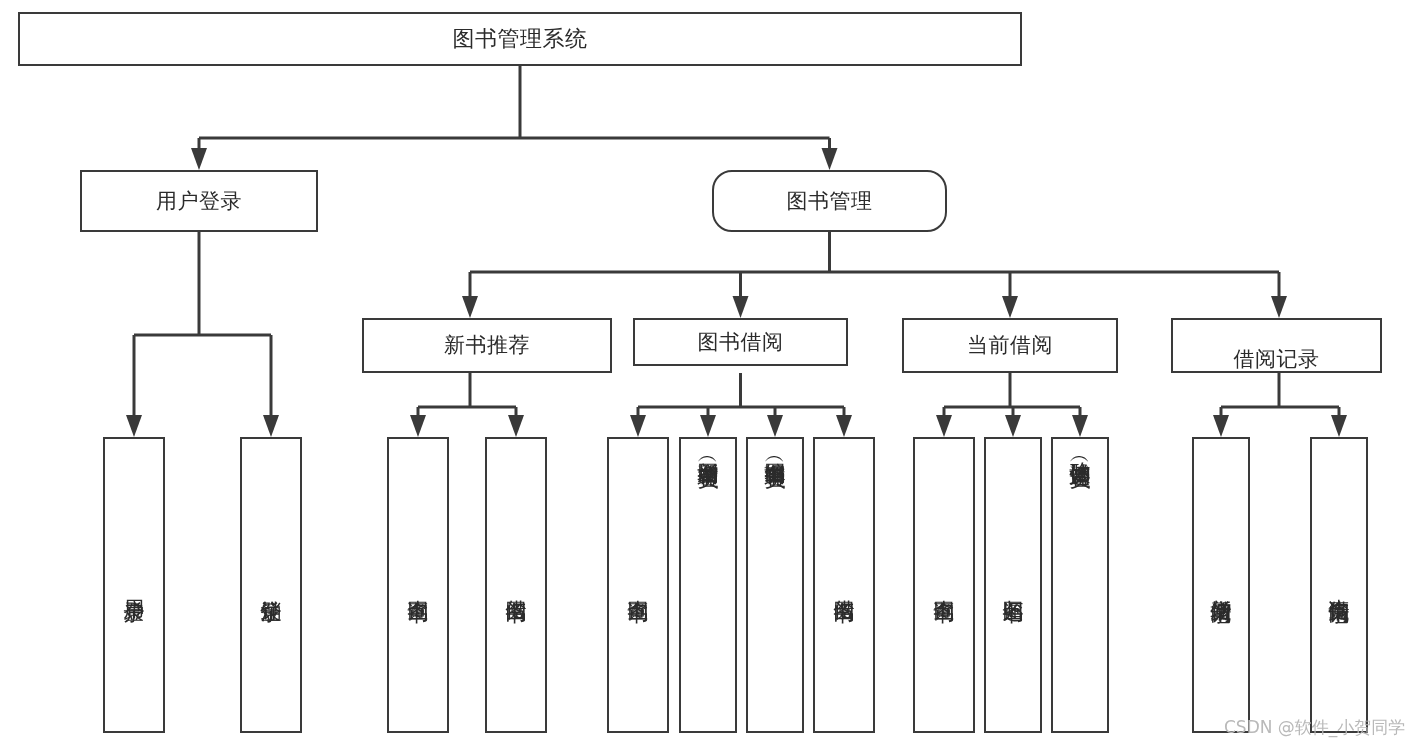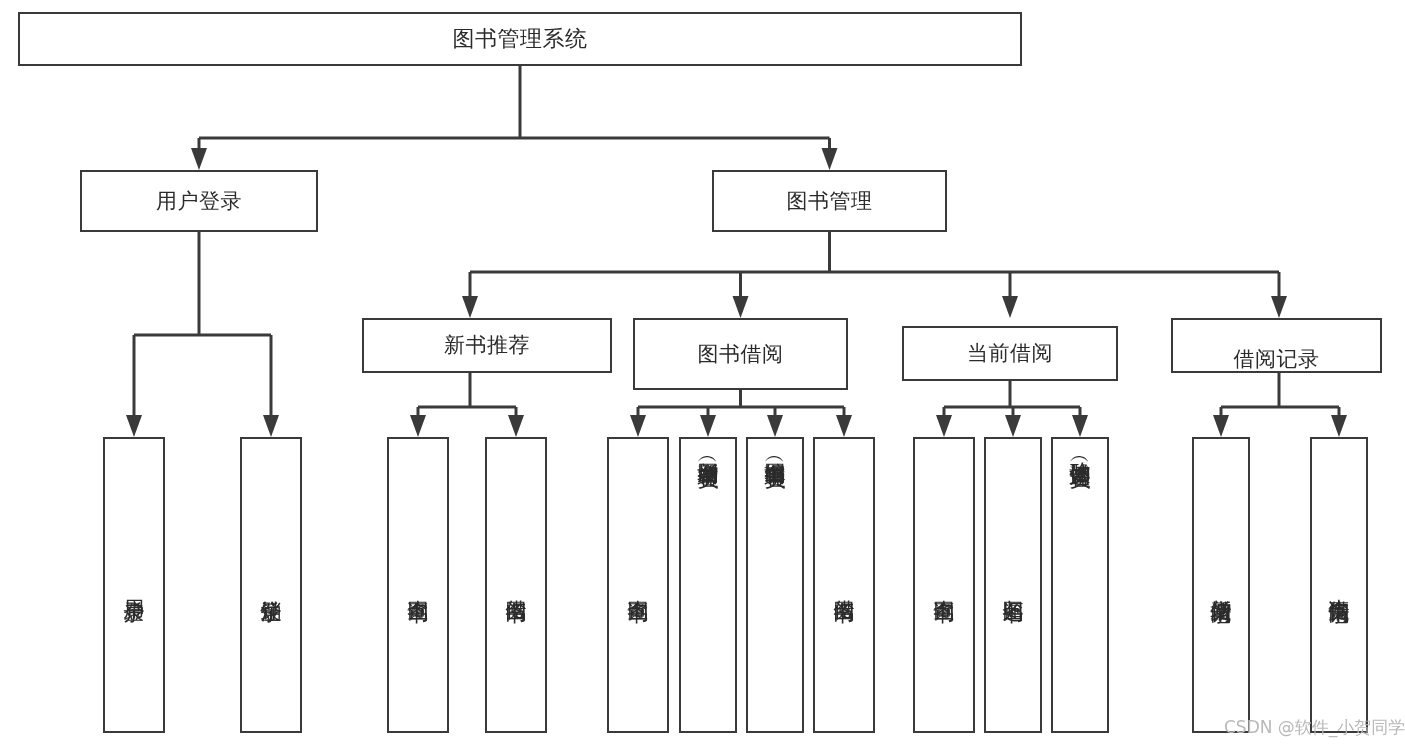--- a/index.html
+++ b/index.html
@@ -136,30 +136,30 @@
       <line x1="1339" y1="407" x2="1339" y2="417" stroke="#3a3a3a" stroke-width="3"></line>
       <polygon points="1331,415 1347,415 1339,437" fill="#3a3a3a"></polygon>
     </svg>
   <div id="nodes">
       <div class="node horiz root" style="left: 18px; top: 12px; width: 1004px; height: 54px;">
         <span class="node-label">图书管理系统</span>
       </div>
       <div class="node horiz" style="left: 80px; top: 170px; width: 238px; height: 62px;">
         <span class="node-label">用户登录</span>
       </div>
-      <div class="node horiz" style="left: 712px; top: 170px; width: 235px; height: 62px;">
+      <div class="node horiz" style="left: 712px; top: 170px; width: 235px; height: 62px; border-radius: 20px;">
         <span class="node-label">图书管理</span>
       </div>
       <div class="node horiz" style="left: 362px; top: 318px; width: 250px; height: 55px;">
         <span class="node-label">新书推荐</span>
       </div>
-      <div class="node horiz" style="left: 633px; top: 318px; width: 215px; height: 72px;">
+      <div class="node horiz" style="left: 633px; top: 318px; width: 215px; height: 48px;">
         <span class="node-label">图书借阅</span>
       </div>
-      <div class="node horiz" style="left: 902px; top: 326px; width: 216px; height: 55px;">
+      <div class="node horiz" style="left: 902px; top: 318px; width: 216px; height: 55px;">
         <span class="node-label">当前借阅</span>
       </div>
       <div class="node horiz" style="left: 1171px; top: 318px; width: 211px; height: 55px; align-items: flex-end;">
         <span class="node-label">借阅记录</span>
       </div>
       <div class="node vert center-text" style="left: 103px; top: 437px; width: 62px; height: 296px;">
         <span class="node-label">用户登录</span>
       </div>
       <div class="node vert center-text" style="left: 240px; top: 437px; width: 62px; height: 296px;">
         <span class="node-label">注销登录</span>

